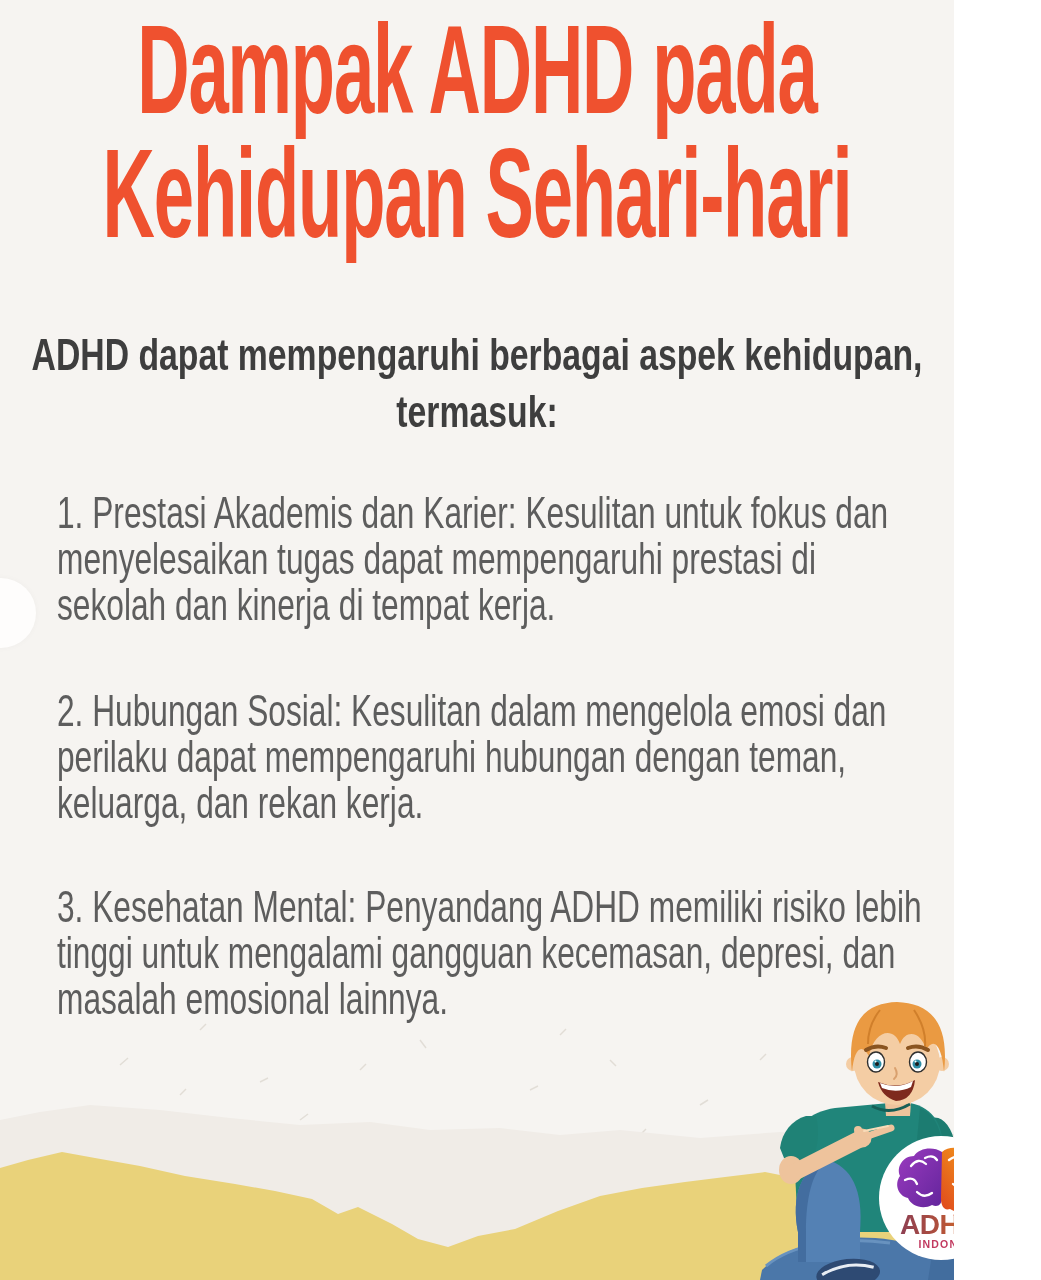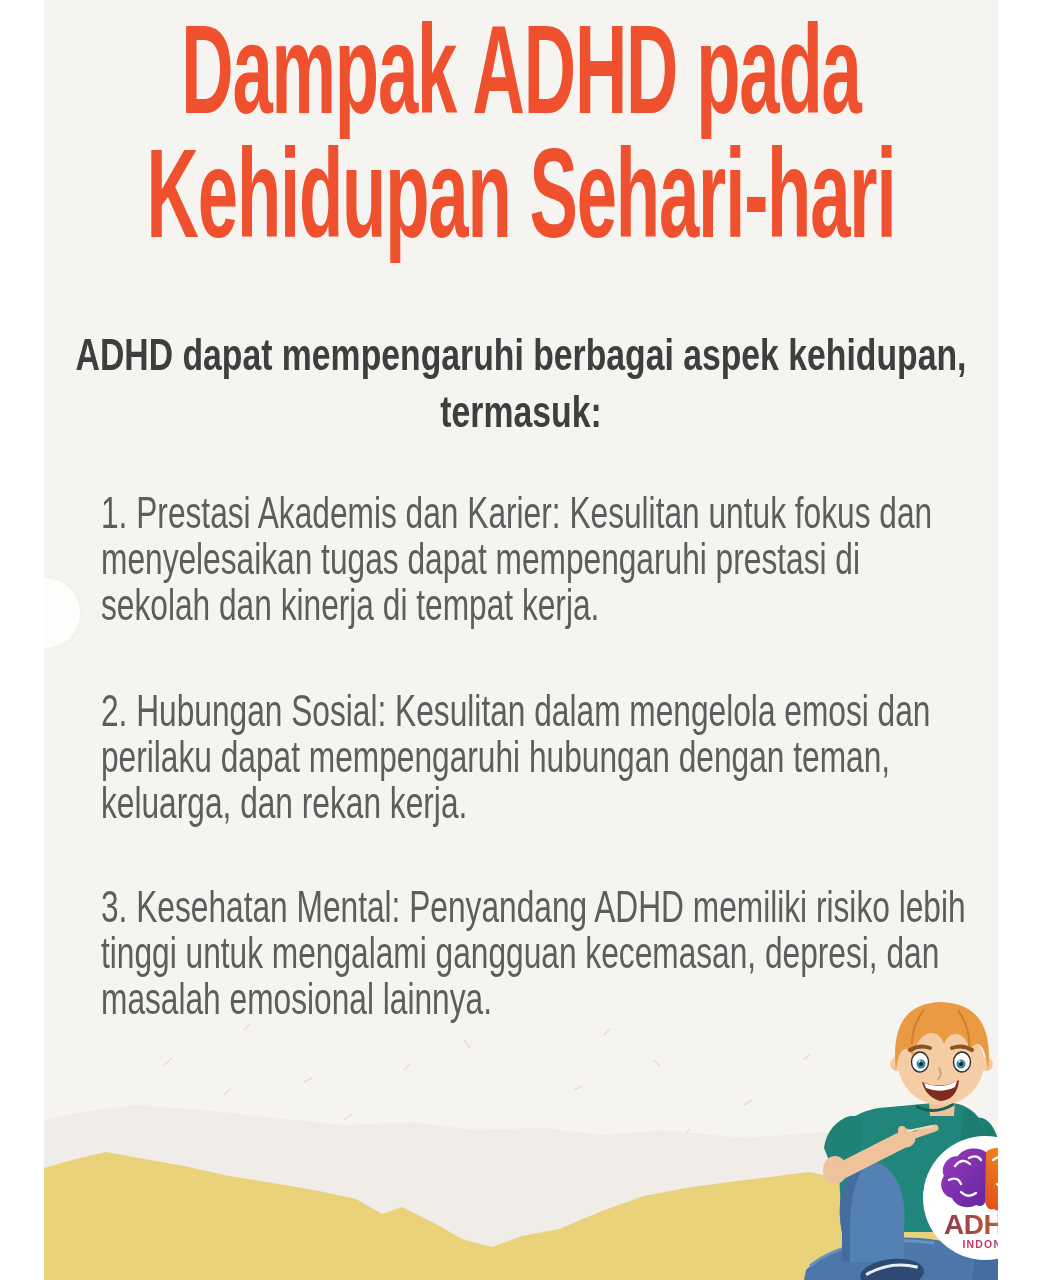--- a/index.html
+++ b/index.html
@@ -1,20 +1,19 @@
 <!DOCTYPE html>
 <html><head>
 <meta charset="utf-8">
 <style>
   html,body{margin:0;padding:0;}
   body{font-family:"Liberation Sans", sans-serif;}
   .poster{
     position:relative;width:954px;height:1280px;overflow:hidden;
     background:#f6f4f1;
-    margin-left:44px;
   }
   .abs{position:absolute;}
   
   .title-line{
     position:absolute;left:50%;white-space:nowrap;
     font-weight:800;font-size:126px;line-height:124px;letter-spacing:-2px;
     color:#ef512f;transform-origin:center;transform:translateX(-50%) scaleX(0.575);
   }
   
   .intro-line{

